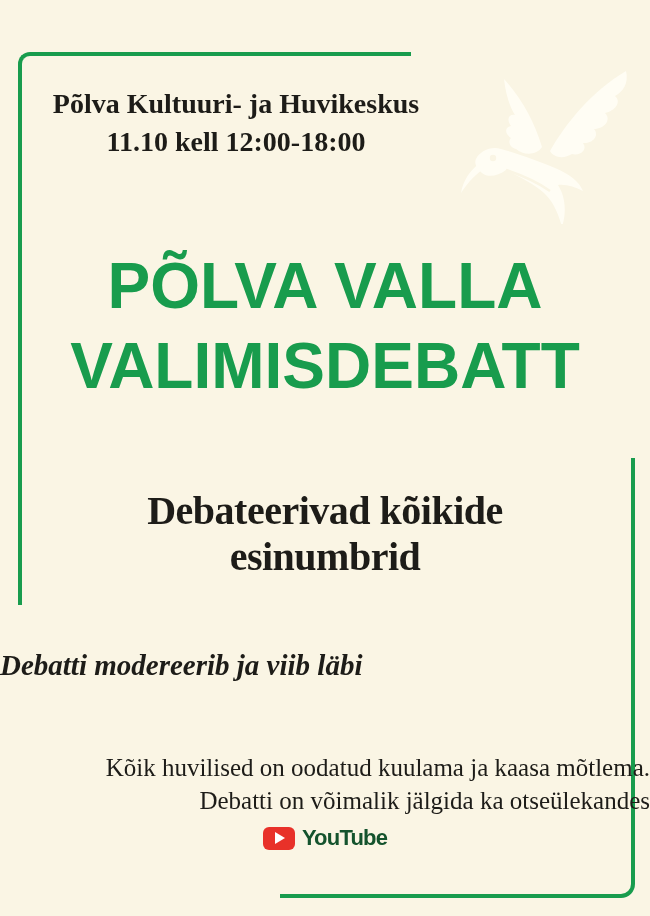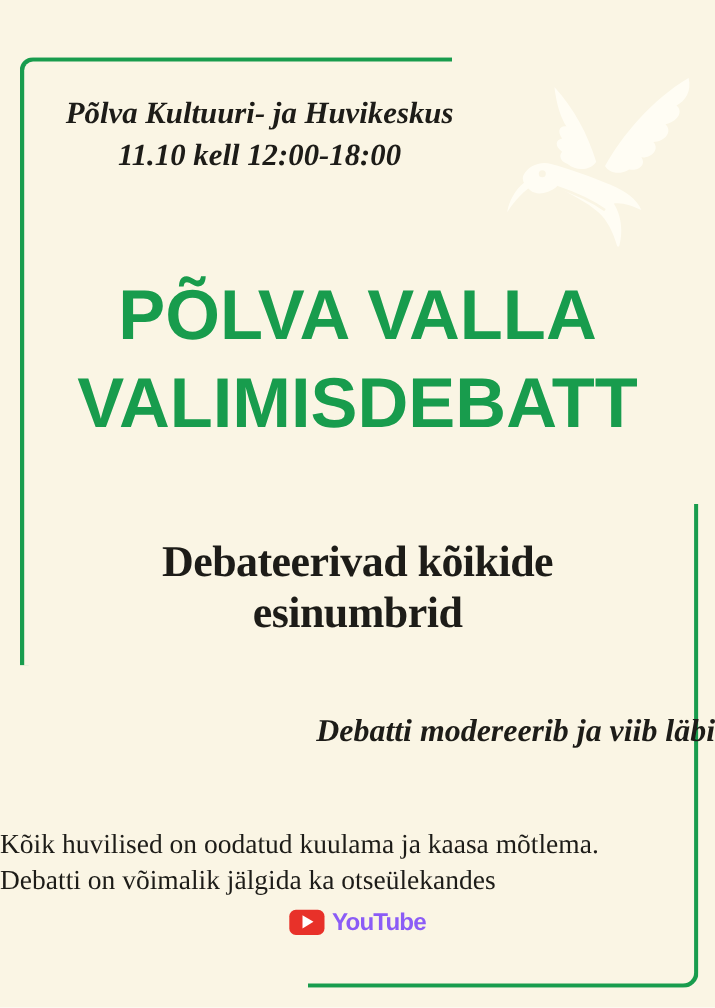--- a/index.html
+++ b/index.html
@@ -52,21 +52,20 @@
     width: 190px;
     height: 162px;
   }
 
   .event-info {
     position: absolute;
     left: 25px;
     top: 85px;
     width: 422px;
     text-align: center;
-    font-style: italic;
     font-weight: 700;
     font-size: 28px;
     line-height: 38px;
   }
 
   .poster-title {
     position: absolute;
     left: 0;
     right: 0;
     top: 246px;
@@ -93,35 +92,34 @@
     letter-spacing: -0.5px;
     margin-top: 32px;
   }
   .subtitle span { display: block; }
 
   .moderator {
     position: absolute;
     left: 0;
     right: 0;
     top: 646px;
-    text-align: right;
+    text-align: left;
     font-style: italic;
     font-weight: 700;
     font-size: 29px;
     line-height: 38px;
-    padding-left: 48px;
   }
   .moderator span { display: block; }
 
   .footer-note {
     position: absolute;
     left: 0;
     right: 0;
     top: 751px;
-    text-align: left;
+    text-align: right;
     font-size: 25px;
     line-height: 33px;
   }
   .footer-note span { display: block; }
 
   .youtube-logo {
     position: absolute;
     left: 0;
     right: 0;
     top: 826px;
@@ -147,21 +145,21 @@
     border-left: 10px solid #ffffff;
     border-top: 6px solid transparent;
     border-bottom: 6px solid transparent;
     margin-left: 2px;
   }
   .yt-label {
     font-family: "Liberation Sans", sans-serif;
     font-weight: 700;
     font-size: 22px;
     letter-spacing: -0.8px;
-    color: #8b5cf6;
+    color: #14532d;
   }
 </style>
 </head>
 <body>
 
 <div class="poster">
 
   <div class="frame-tl"></div>
   <div class="frame-br"></div>
 

